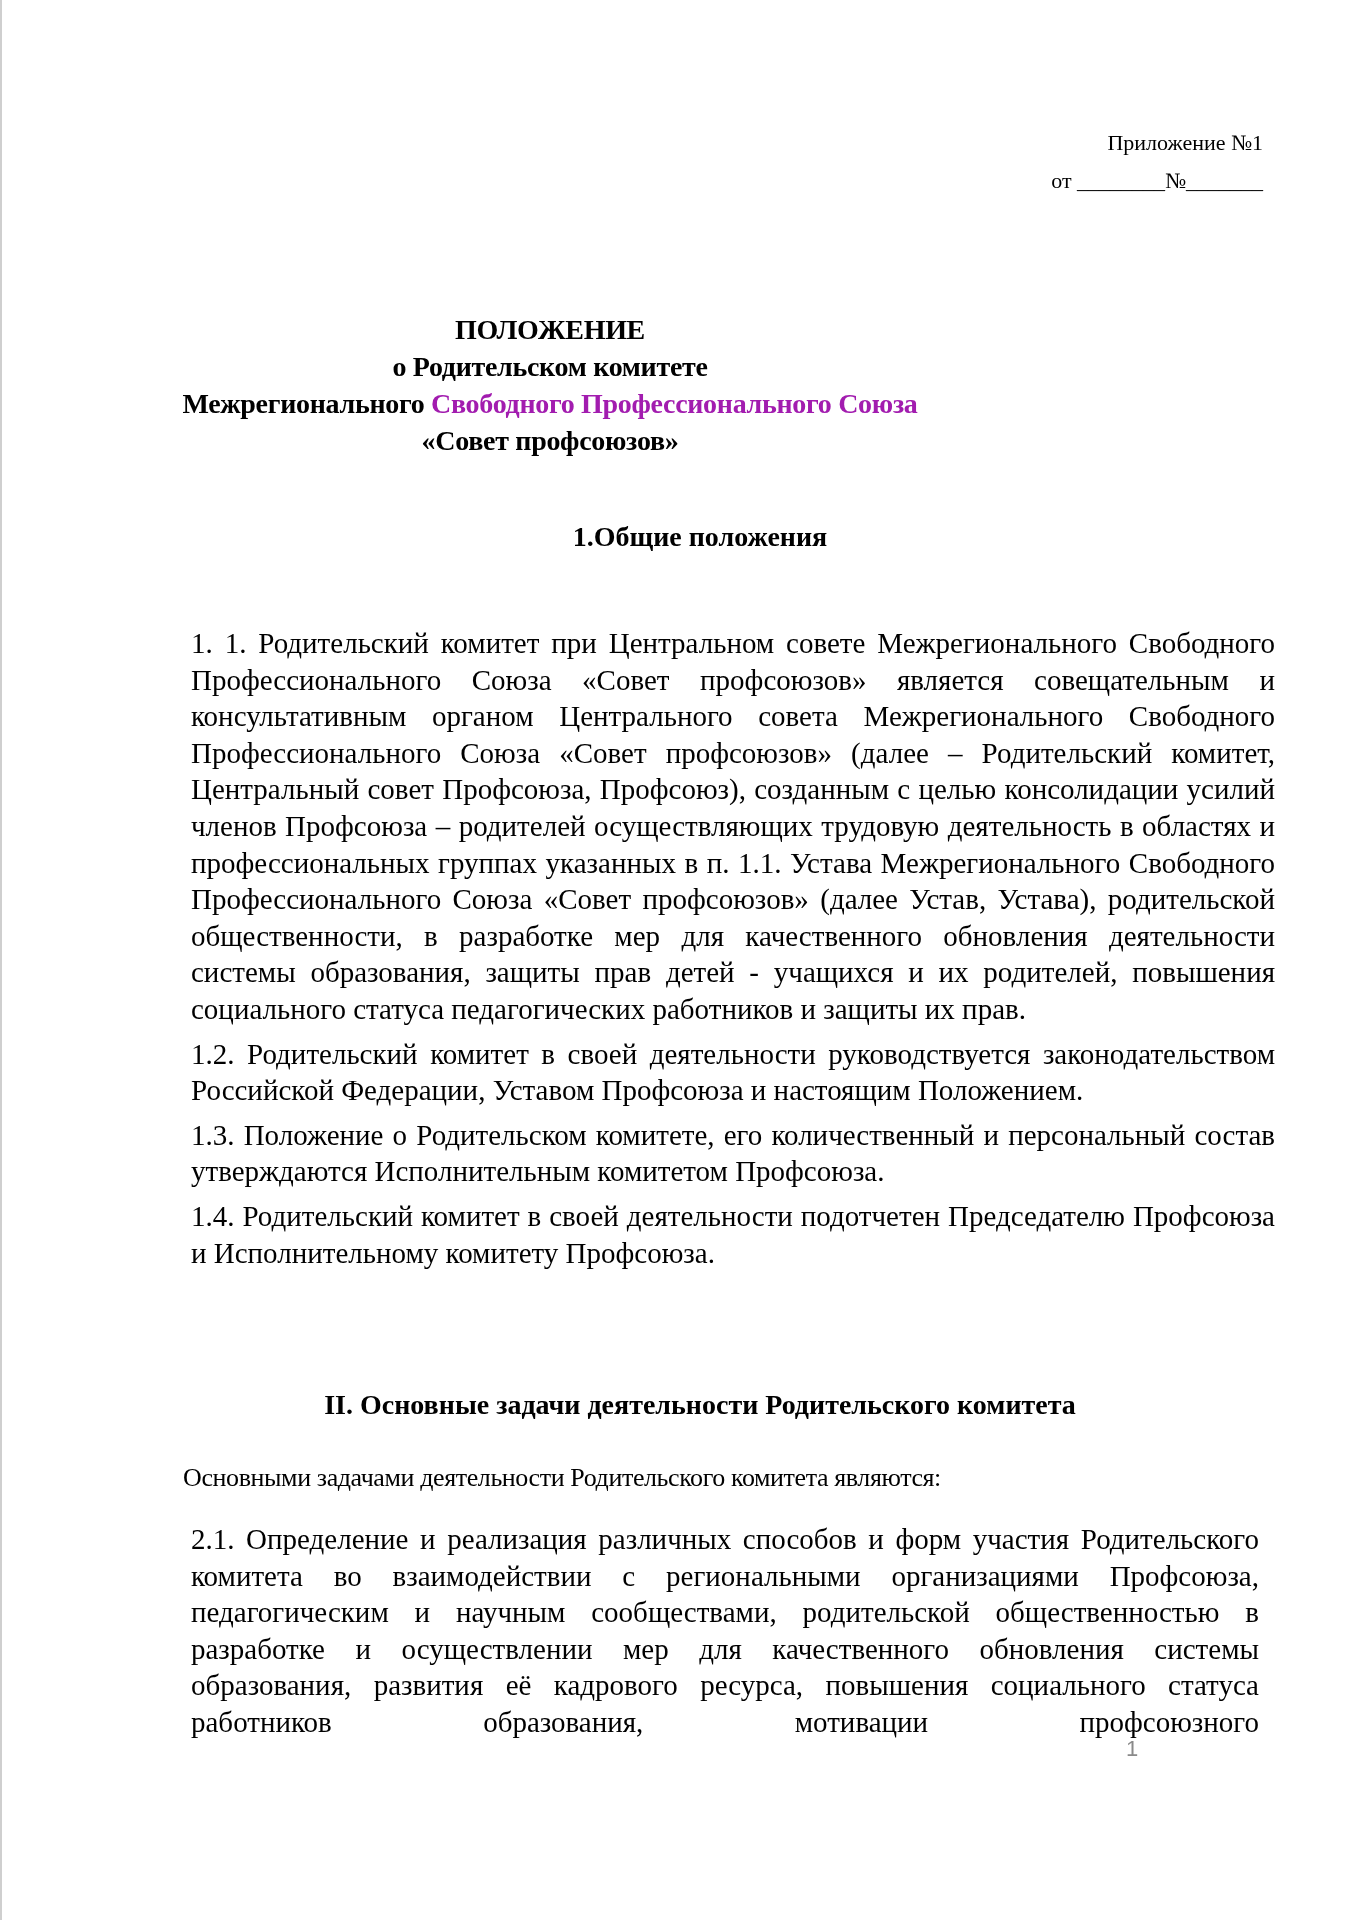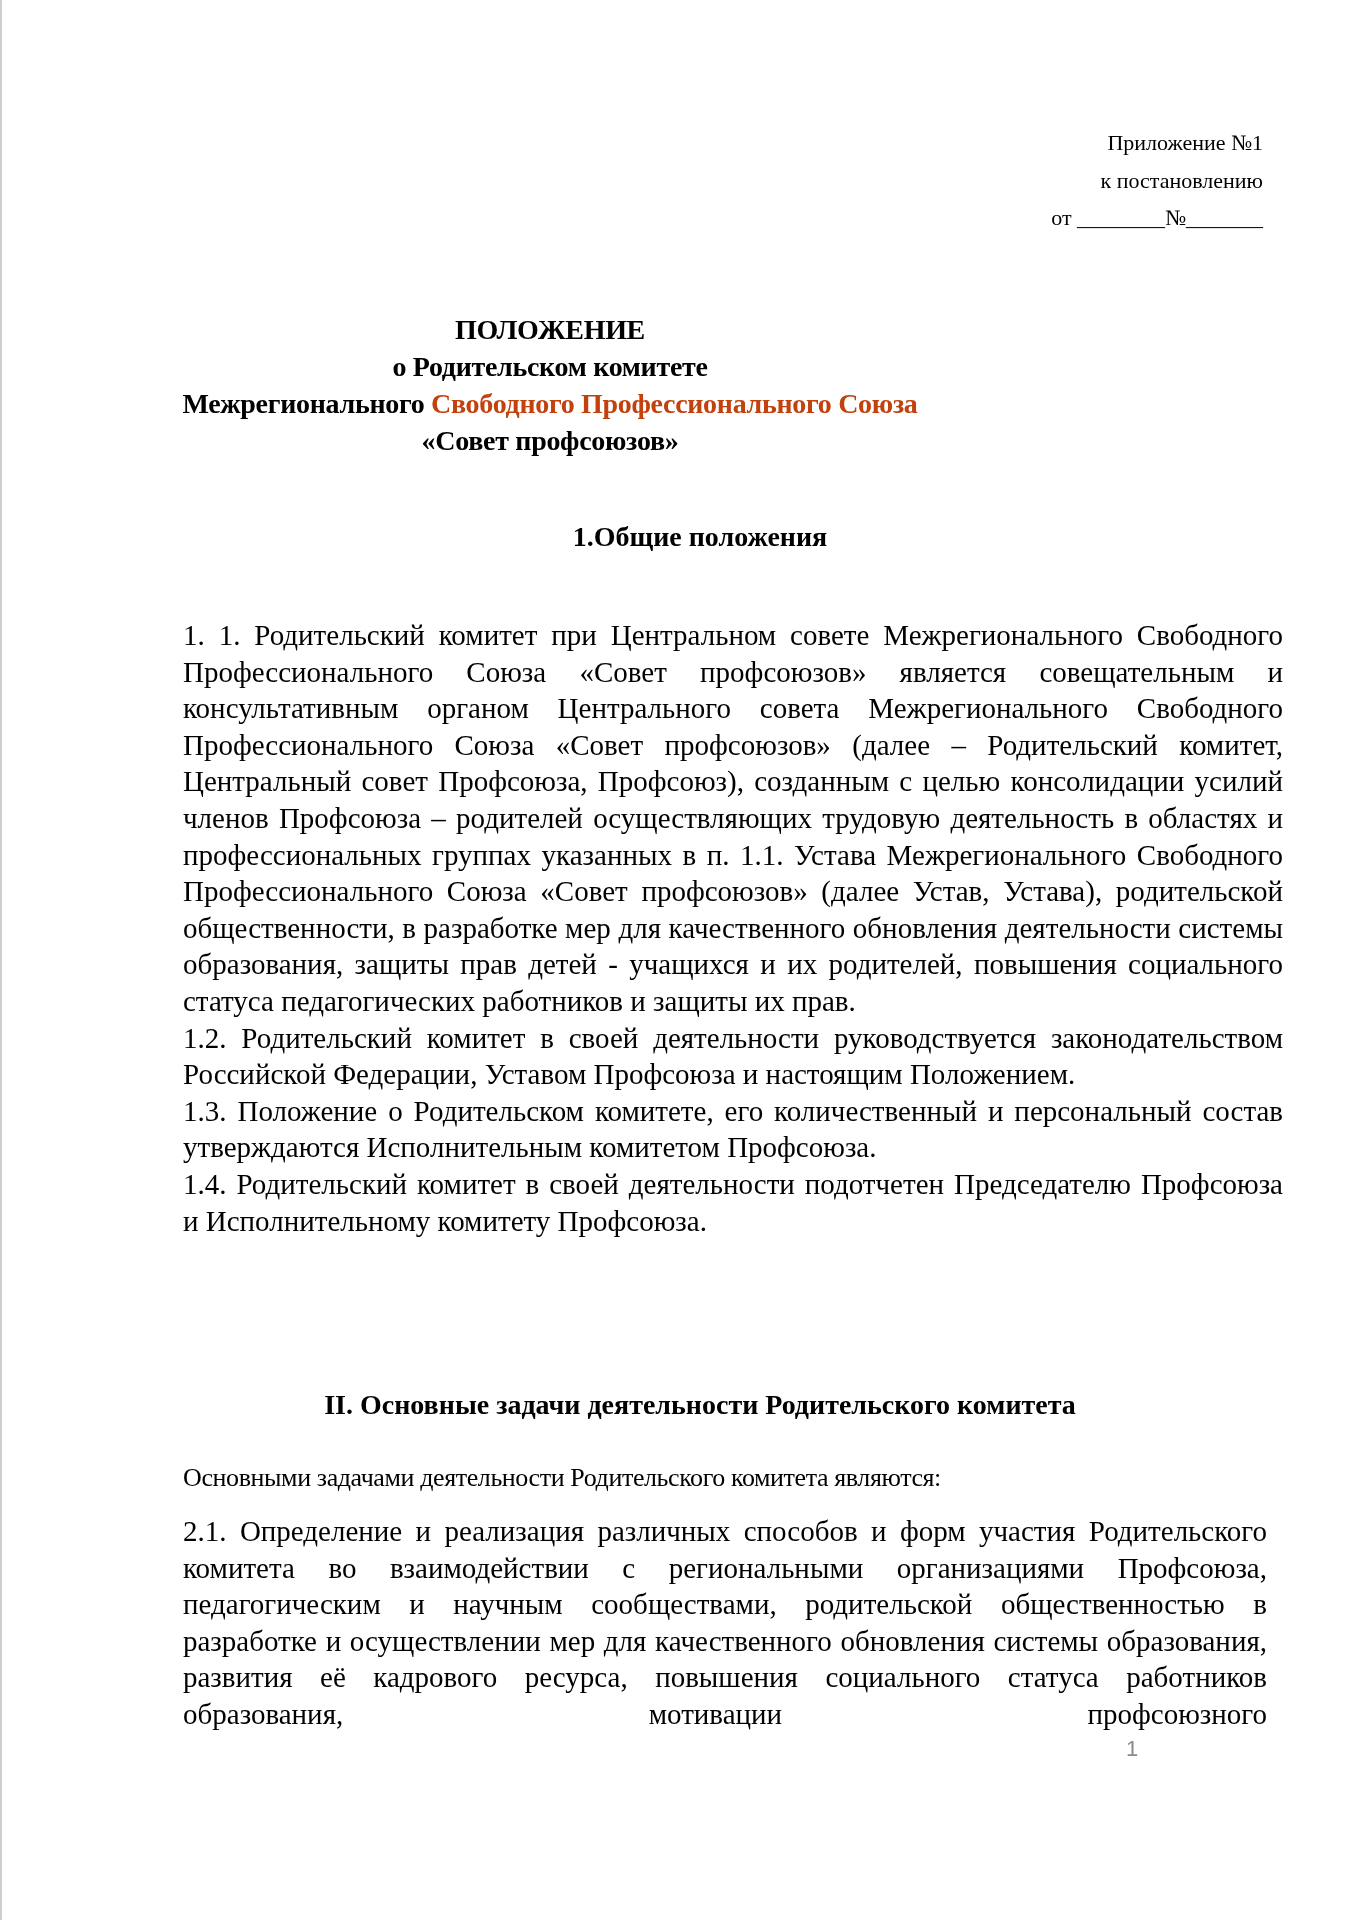--- a/index.html
+++ b/index.html
@@ -17,33 +17,33 @@
   }
   .header-block div { white-space: nowrap; }
 
   .title-block {
     position: absolute; left: 0; width: 1100px; top: 311px;
     text-align: center; font-weight: bold; font-size: 28px; line-height: 37px;
     letter-spacing: -0.3px;
   }
   .title-block .t-line { white-space: nowrap; }
   .title-block .t-line.indent { }
-  .title-block .grey { color: #c2410c; }
+  .title-block .grey { color: #a21caf; }
 
   .section-heading {
     position: absolute; left: 0; width: 1400px; text-align: center;
     font-weight: bold; font-size: 28px; line-height: 36px; white-space: nowrap;
   }
 
   .body-text {
     position: absolute; left: 183px; width: 1100px;
     font-size: 29px; line-height: 36.6px;
     text-align: justify;
   }
-  .body-text p { margin: 0; }
+  .body-text p { margin: 8px; }
 
   .intro-text {
     position: absolute; left: 183px; width: 1100px;
     font-size: 26px; line-height: 36.6px; white-space: nowrap;
     letter-spacing: -0.4px;
   }
 
   .page-number {
     position: absolute; left: 1126px; top: 1736px;
     font-family: "Liberation Sans", "DejaVu Sans", sans-serif;
@@ -52,21 +52,20 @@
 </style>
 </head>
 <body>
 
 <div class="left-edge"></div>
 
 <div class="page">
 
   <div class="header-block">
     <div>Приложение №1</div>
-    <div>к постановлению</div>
     <div>от ________№_______</div>
   </div>
 
   <div class="title-block">
     <div class="t-line">ПОЛОЖЕНИЕ</div>
     <div class="t-line indent">о Родительском комитете</div>
     <div class="t-line"><span>Межрегионального</span><span class="grey"> Свободного Профессионального Союза</span></div>
     <div class="t-line indent">«Совет профсоюзов»</div>
   </div>
 

